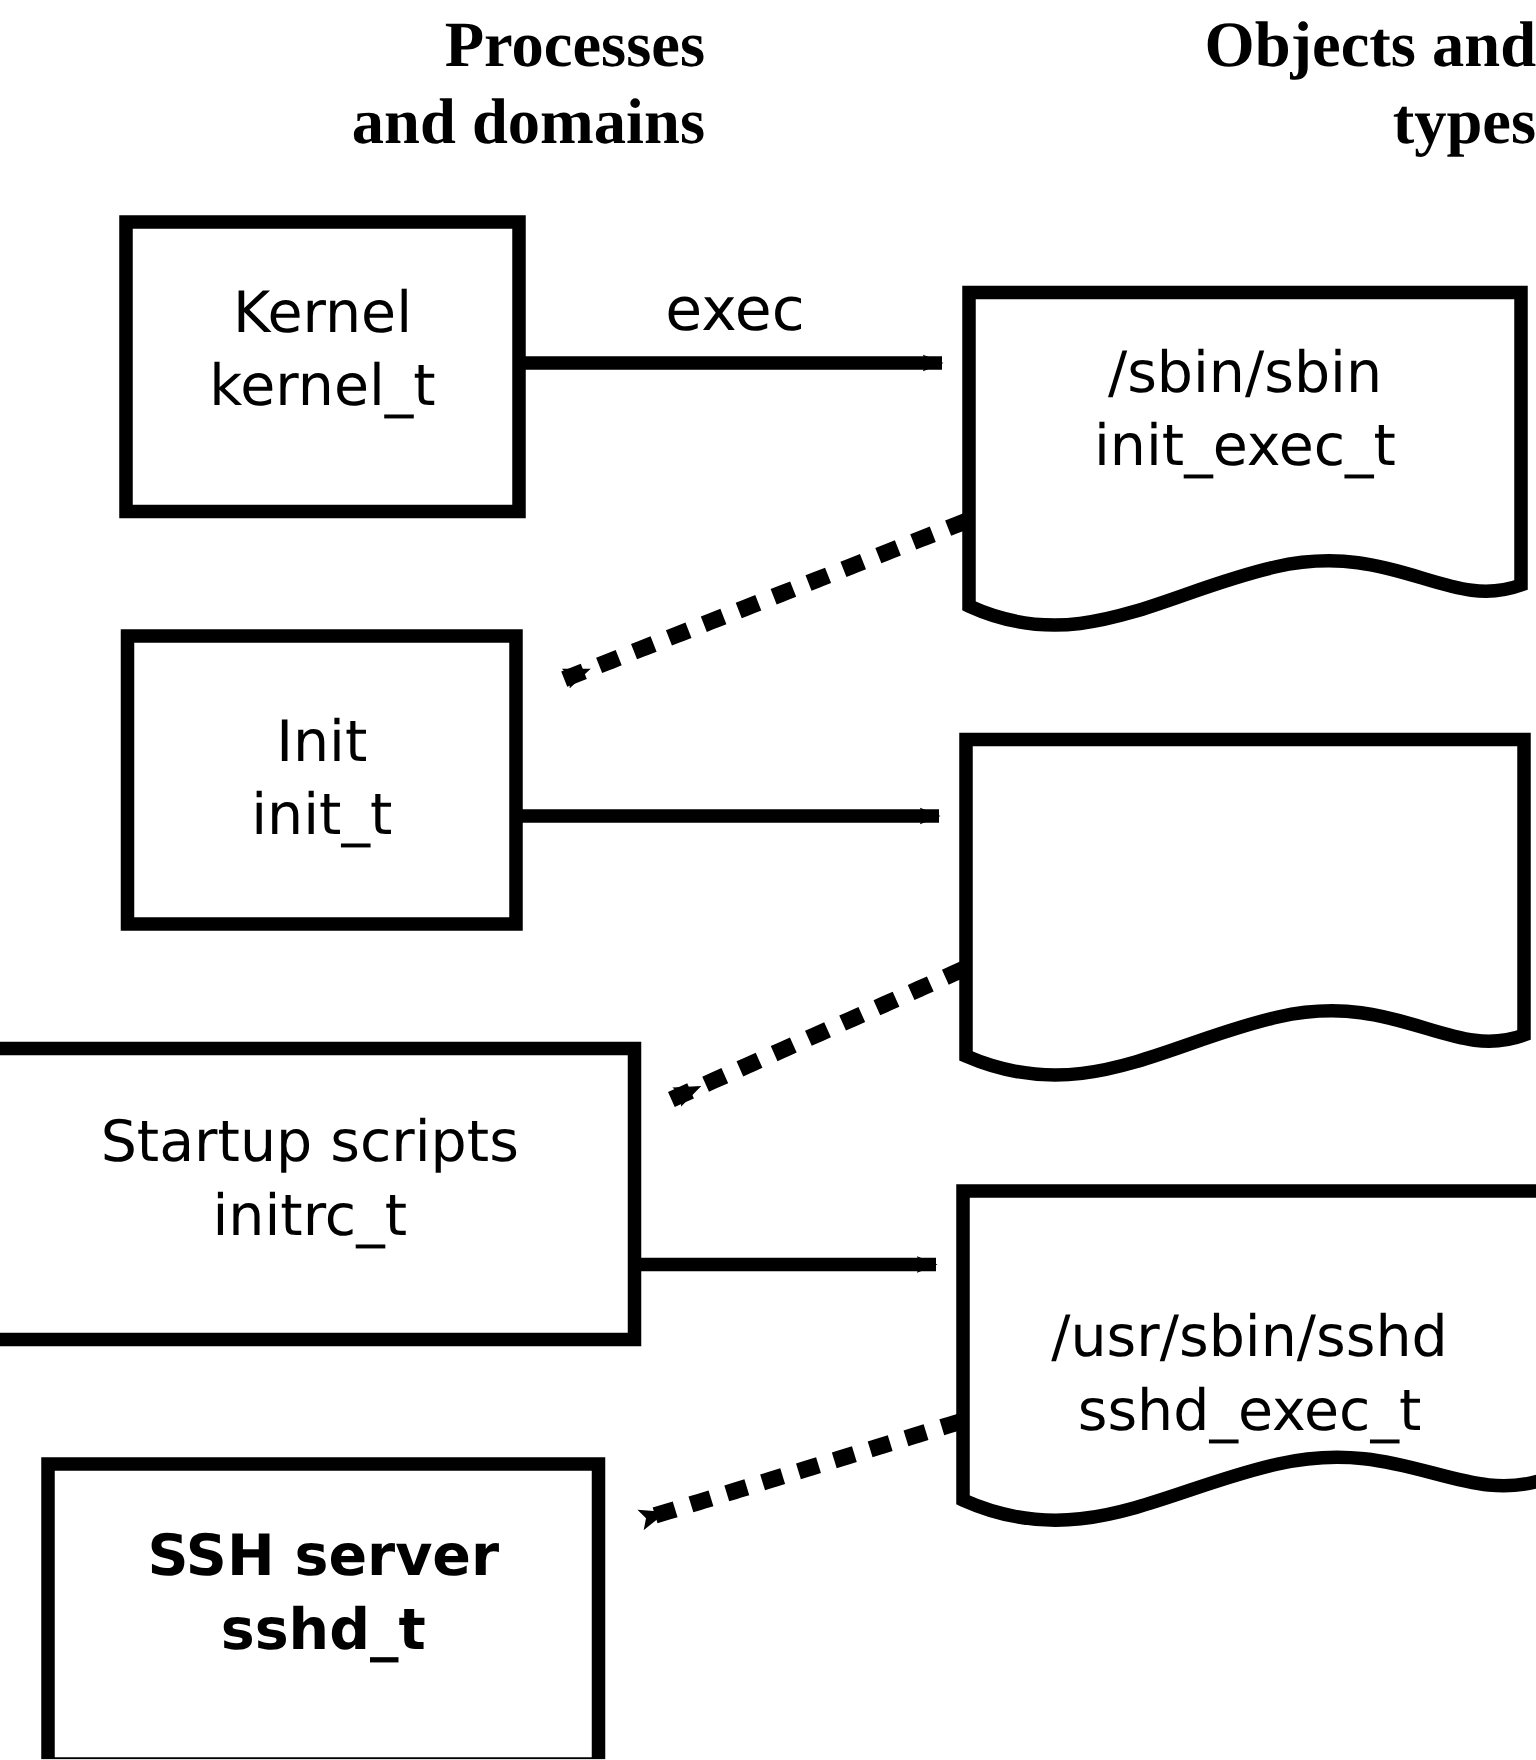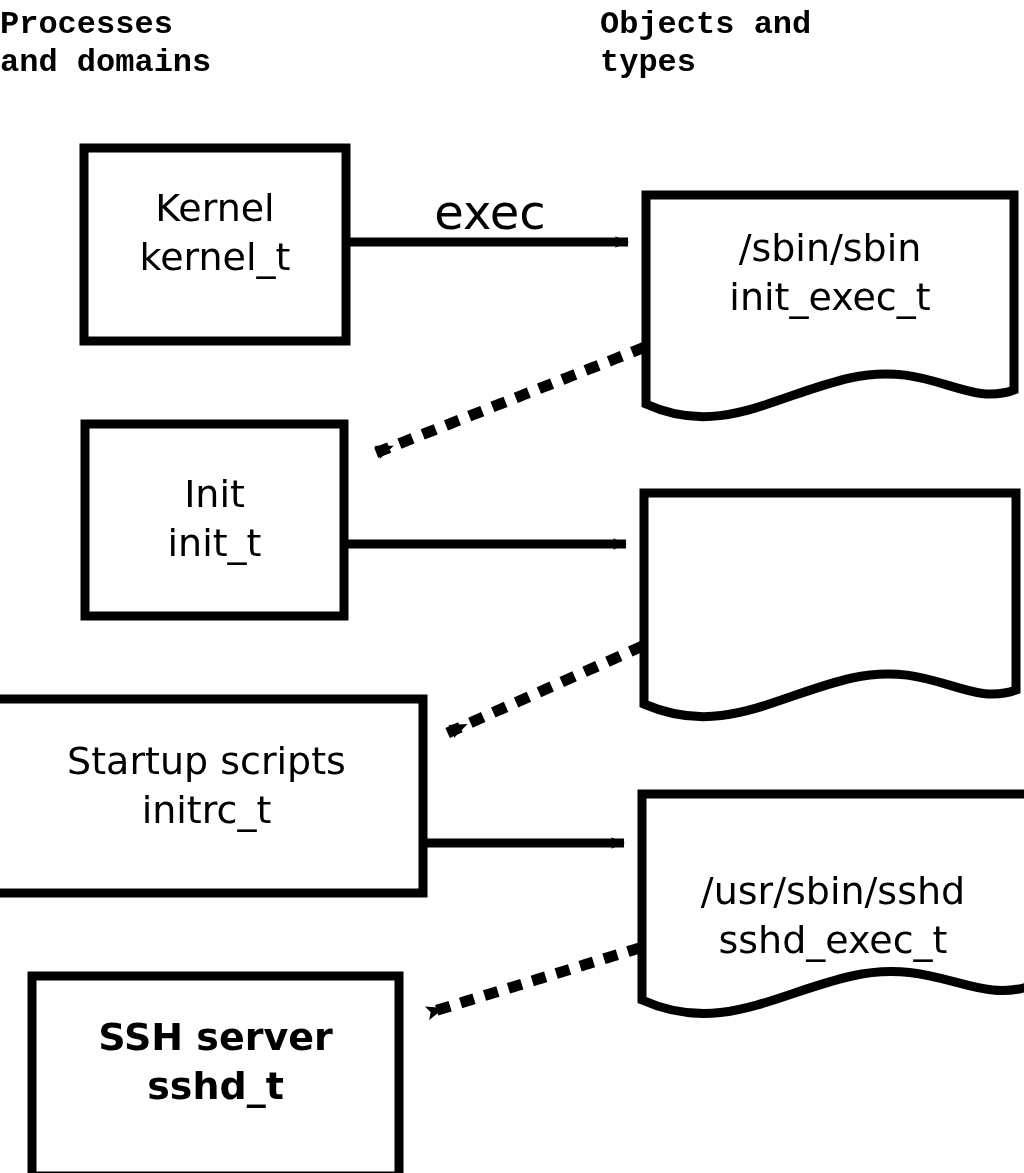--- a/index.html
+++ b/index.html
@@ -18,47 +18,47 @@
   svg#diagram {
     position: absolute;
     top: 0;
     left: 0;
     width: 1024px;
     height: 1173px;
     display: block;
   }
   .col-heading {
     position: absolute;
-    font-family: Liberation Mono, monospace;
+    font-family: Liberation Serif, serif;
     font-weight: bold;
-    font-size: 32px;
+    font-size: 43px;
     line-height: 1.18;
     color: #000000;
-    text-align: left;
+    text-align: right;
     white-space: pre-line;
   }
   #heading-left  { left: 0px;   top: 6px;  width: 470px; }
   #heading-right { left: 600px; top: 6px;  width: 424px; }
 
   .node-label {
     position: absolute;
     font-family: "DejaVu Sans", sans-serif;
     font-weight: normal;
     font-size: 38px;
     line-height: 1.30;
     color: #000000;
     text-align: center;
     white-space: pre-line;
     pointer-events: none;
   }
   .edge-label {
     position: absolute;
     font-family: "DejaVu Sans", sans-serif;
     font-weight: normal;
-    font-size: 48px;
+    font-size: 40px;
     color: #000000;
     text-align: center;
     white-space: nowrap;
   }
 </style>
 </head>
 <body>
 
 <div id="canvas">
 

